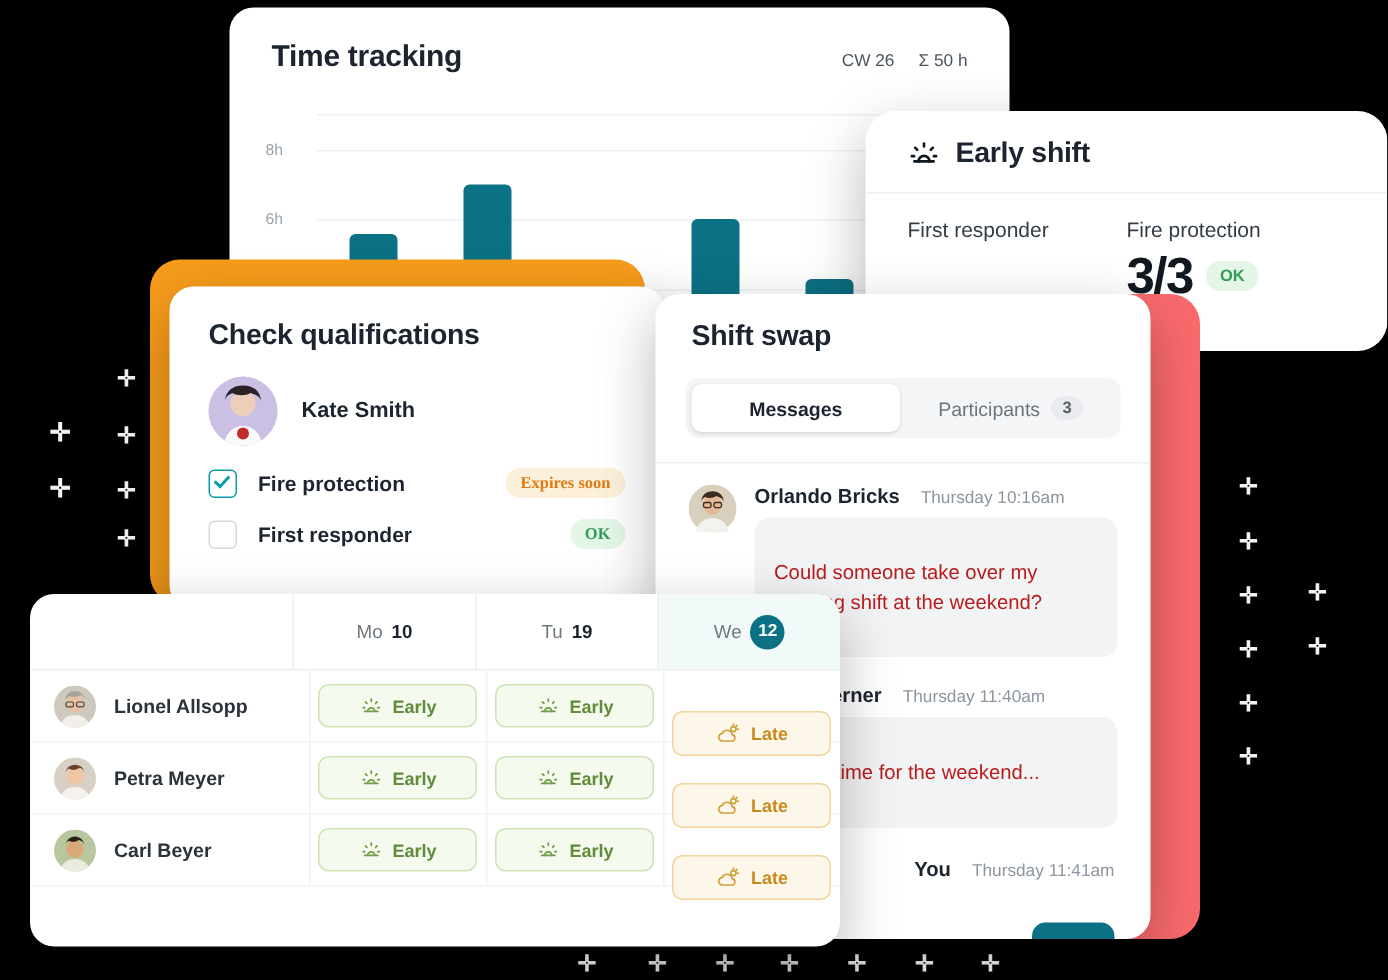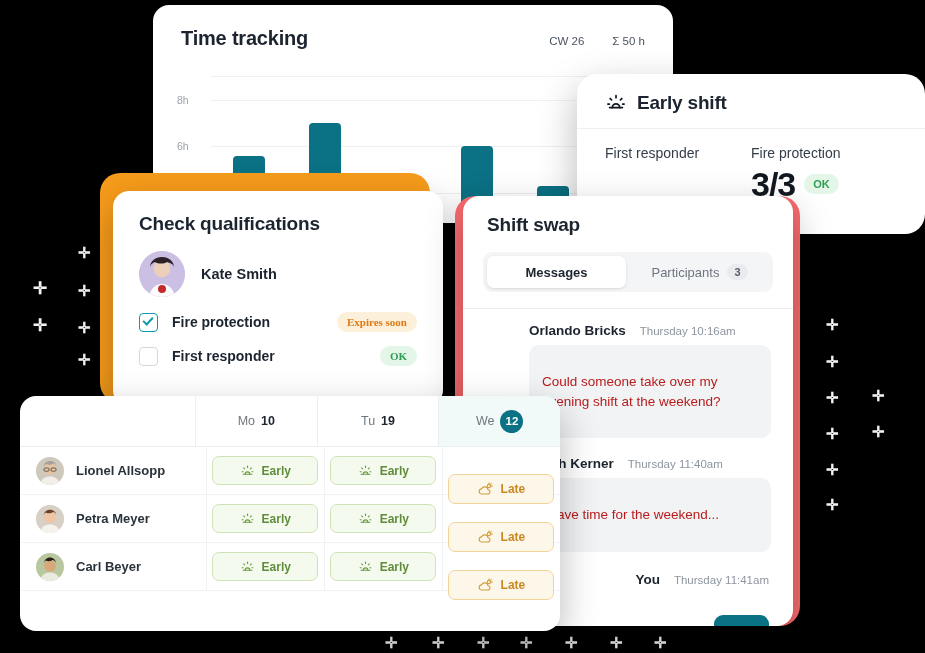--- a/index.html
+++ b/index.html
@@ -12,21 +12,21 @@
   
   .card{position:absolute;background:#fff;border-radius:18px;box-shadow:0 14px 38px rgba(0,0,0,.28);overflow:hidden;}
 
   
   .backing{position:absolute;border-radius:20px;}
 
   
   #time-card{left:153px;top:5px;width:520px;height:218px;border-radius:16px;}
   .tt-head{display:flex;align-items:baseline;justify-content:space-between;padding:22px 28px 0 28px;}
   .tt-title{font-size:20px;font-weight:700;color:#1c2430;letter-spacing:-.2px;}
-  .tt-meta{font-size:11.5px;color:#4a5360;display:flex;gap:28px;font-weight:500;}
+  .tt-meta{font-size:11.5px;color:#4a5360;display:flex;gap:16px;font-weight:500;}
   .tt-chart{position:relative;margin-top:22px;height:130px;}
   .tt-grid{position:absolute;left:58px;right:0;border-top:1px solid #eef1f3;}
   .tt-ylab{position:absolute;left:24px;font-size:10.5px;color:#9aa3ad;transform:translateY(-6px);}
   .bar{position:absolute;background:#0b7184;border-radius:4px 4px 0 0;}
 
   
   #early-card{left:577px;top:74px;width:348px;height:160px;border-radius:20px;}
   .es-head{display:flex;align-items:center;gap:10px;padding:18px 28px 14px 28px;border-bottom:1px solid #edf0f2;}
   .es-title{font-size:19px;font-weight:700;color:#1c2430;letter-spacing:-.2px;}
   .es-body{display:flex;padding:16px 28px 0 28px;}
@@ -49,28 +49,28 @@
   .cbox{width:17px;height:17px;border-radius:4px;border:1.6px solid #d3d8dd;background:#fff;flex:none;position:relative;}
   .cbox.on{border-color:#0b9bb0;}
   .cbox.on:after{content:"";position:absolute;left:4.5px;top:1.5px;width:4px;height:8px;border:solid #0b9bb0;border-width:0 2px 2px 0;transform:rotate(43deg);}
   .cq-lab{font-size:14px;font-weight:700;color:#1c2430;flex:1;}
   .tag{border-radius:999px;font-size:11px;font-weight:600;padding:4px 10px;white-space:nowrap;font-family:Liberation Serif, serif;}
   .tag-warn{background:#fdf0da;color:#e07a14;}
   .tag-ok{background:#e3f6e8;color:#2f9e54;}
 
   
   #swap-backing{left:455px;top:196px;width:345px;height:430px;background:#fa6a6d;}
-  #swap-card{left:463px;top:196px;width:330px;height:430px;border-radius:16px;}
+  #swap-card{left:437px;top:196px;width:330px;height:430px;border-radius:16px;}
   .ss-title{font-size:19px;font-weight:700;color:#1c2430;padding:18px 24px 0 24px;letter-spacing:-.2px;}
   .ss-tabs{margin:16px 20px 0 20px;background:#f4f5f7;border-radius:9px;padding:4px;display:flex;gap:4px;}
   .ss-tab{flex:1;text-align:center;padding:8px 4px;font-size:13px;color:#6d757f;border-radius:7px;display:flex;align-items:center;justify-content:center;gap:8px;}
   .ss-tab.active{background:#fff;color:#1c2430;font-weight:700;box-shadow:0 1px 3px rgba(0,0,0,.12);}
   .ss-count{background:#e9ebee;color:#55606b;border-radius:999px;font-size:11px;padding:2px 7px;font-weight:600;}
   .ss-sep{border-top:1px solid #eceff1;margin-top:16px;}
-  .msg{padding:14px 22px 0 22px;display:flex;gap:12px;align-items:flex-end;}
+  .msg{padding:14px 22px 0 22px;display:flex;gap:12px;}
   .msg-av{position:relative;flex:none;}
   .dot{position:absolute;right:0;bottom:1px;width:9px;height:9px;border-radius:50%;background:#1fbf55;border:2px solid #fff;}
   .msg-top{display:flex;align-items:baseline;gap:14px;}
   .msg-name{font-size:13.5px;font-weight:700;color:#1c2430;}
   .msg-time{font-size:11.5px;color:#8d95a0;}
   .bubble{background:#f1f3f5;border-radius:10px;padding:27px 13px;font-size:13.5px;color:#b91c1c;margin-top:7px;line-height:1.45;max-width:222px;}
   .msg.me{flex-direction:column;align-items:flex-end;padding-right:24px;}
   .bubble.me{background:#0b7184;color:#fff;border-radius:9px;padding:12px 14px;font-size:14px;margin-top:16px;}
 
   

